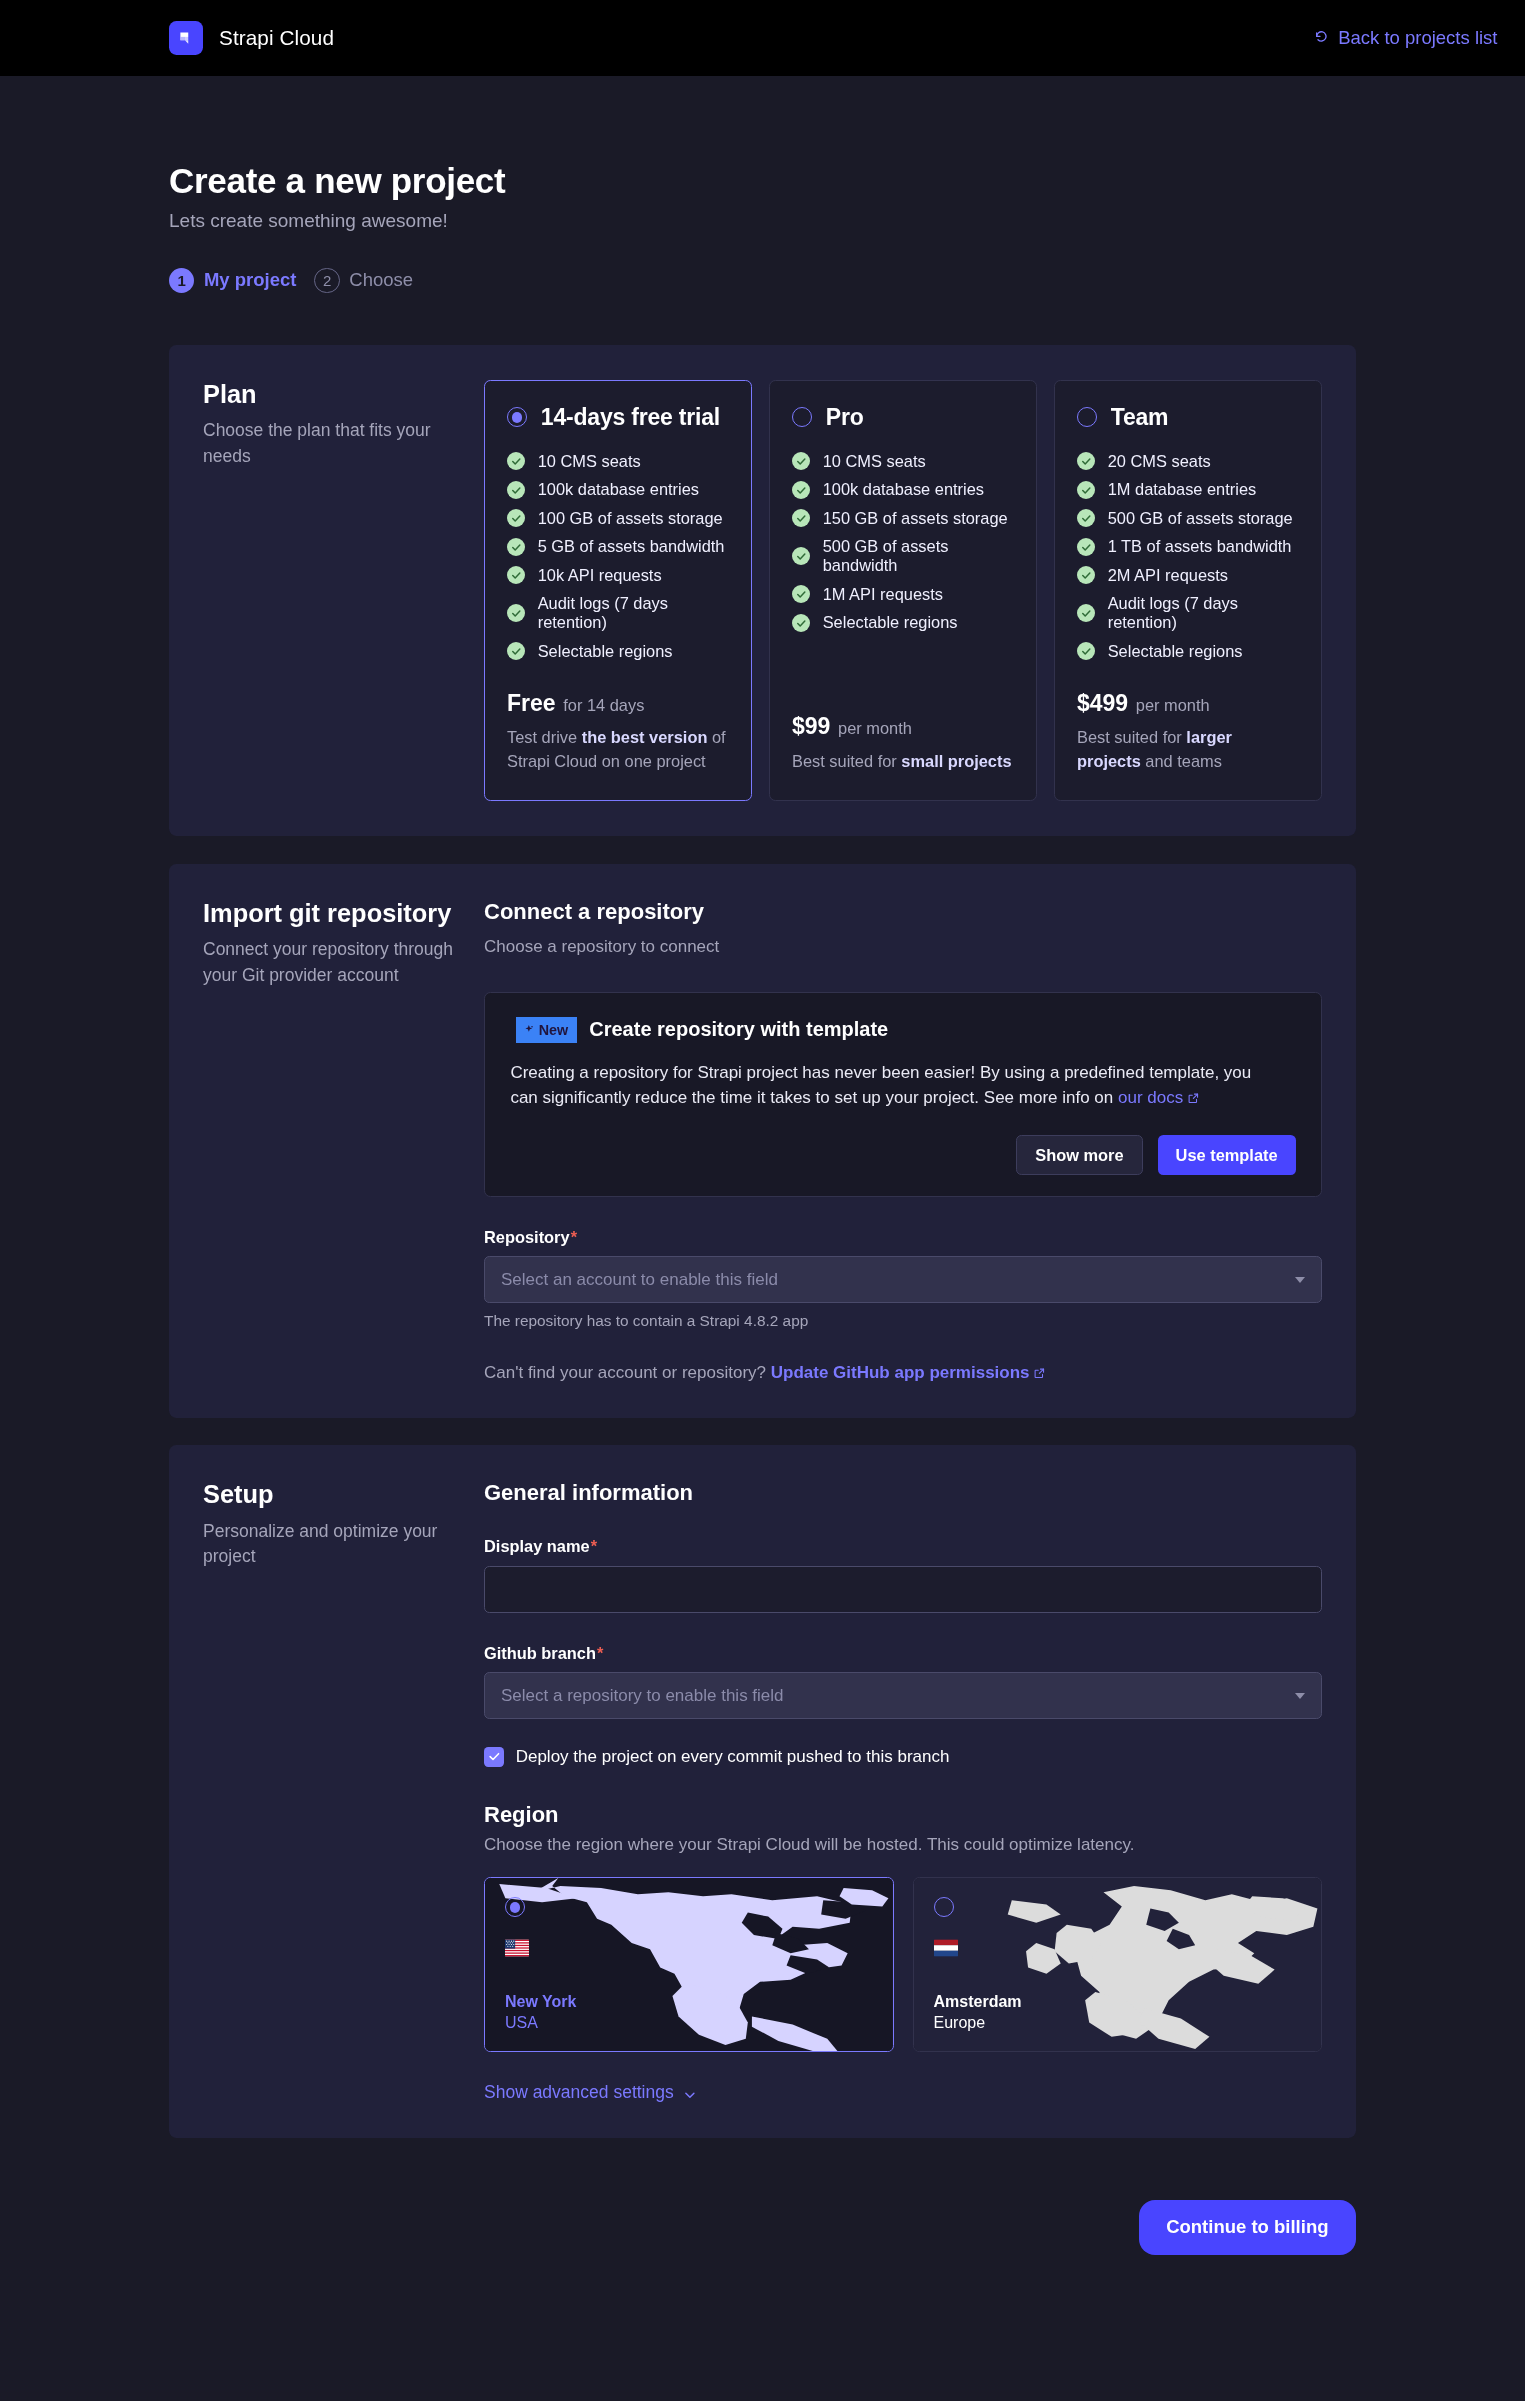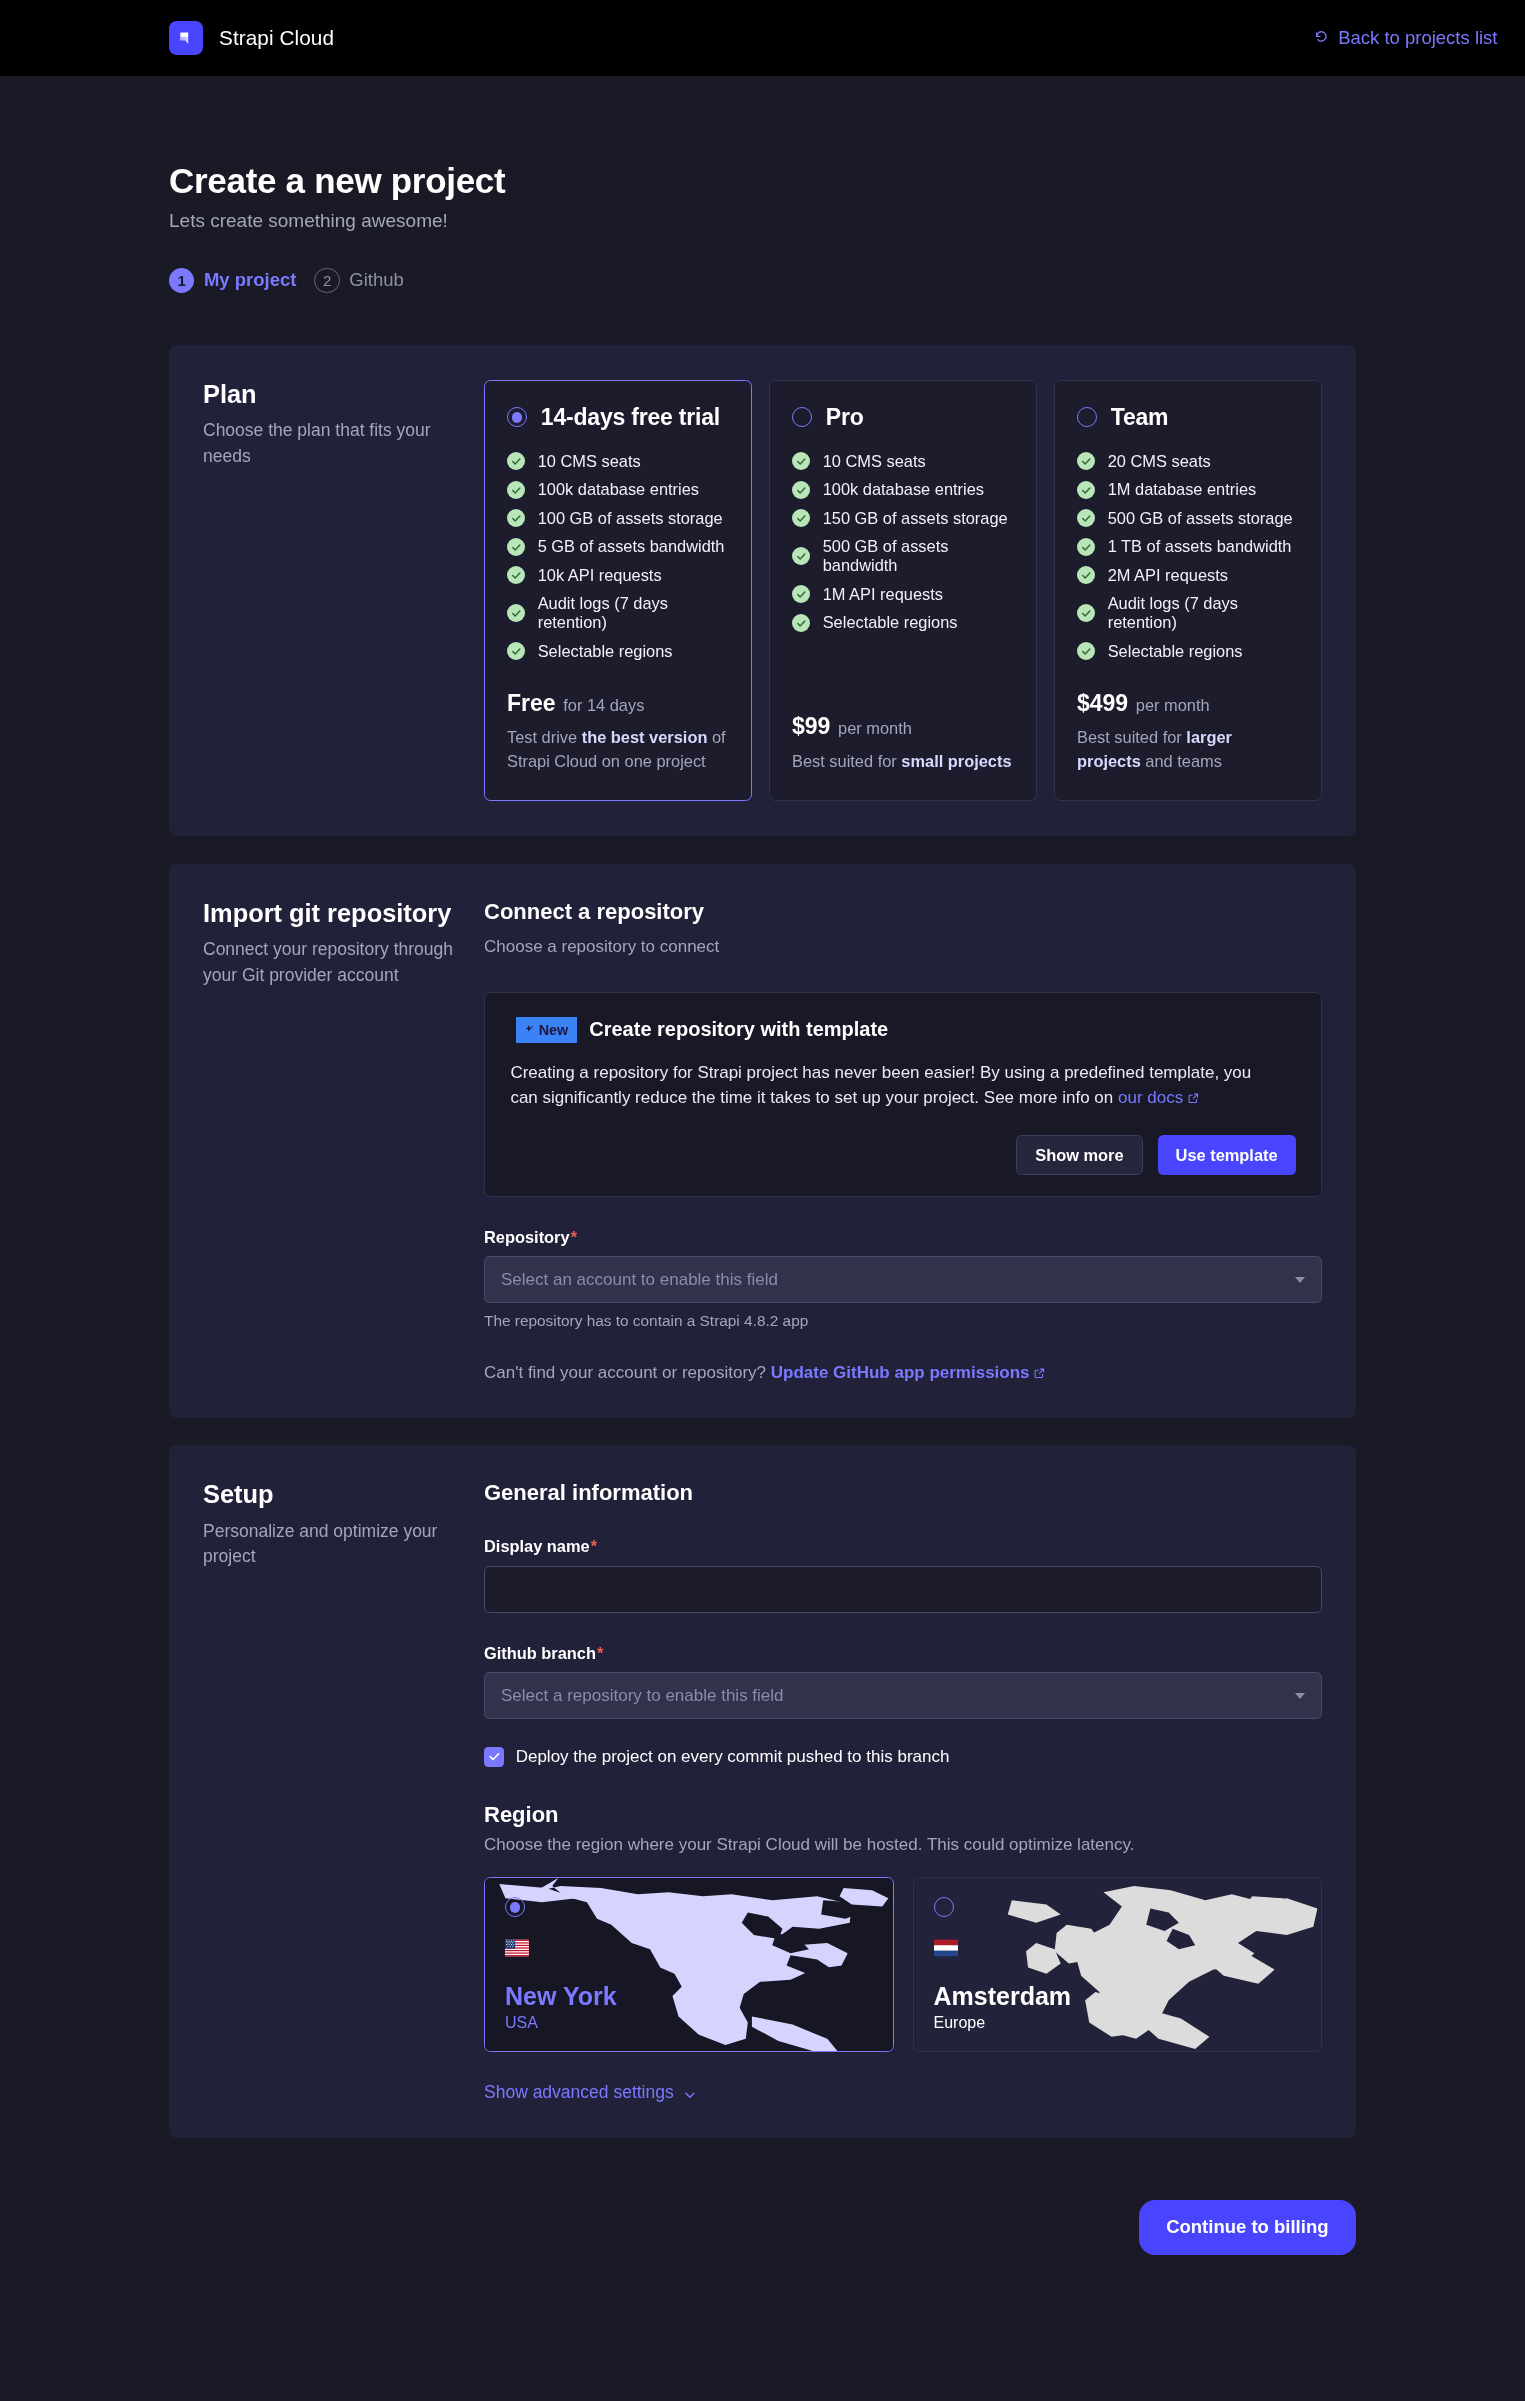--- a/index.html
+++ b/index.html
@@ -175,21 +175,21 @@
     flex: 1 1 0; height: 175px; border-radius: 6.4px;
     border: 1.1px solid #32324d; position: relative; overflow: hidden;
     background: #1c1c2d; cursor: pointer;
   }
   .region-card.selected { border-color: #7b79ff; }
   .region-map { position: absolute; inset: 0; }
   .region-map svg { width: 100%; height: 100%; display: block; }
   .region-inner { position: absolute; inset: 0; padding: 19px 20px; display: flex; flex-direction: column; }
   .flag { width: 24px; height: 18px; margin-top: 22px; border-radius: 1.1px; overflow: hidden; display:block; }
   .flag svg { width: 100%; height: 100%; display: block; }
-  .region-city { font-size: 25px; font-weight: 600; margin-top: auto; }
+  .region-city { font-size: 16px; font-weight: 600; margin-top: auto; }
   .region-zone { font-size: 16px; margin-top: 3.2px; }
   .region-card.selected .region-city { color: #7b79ff; }
   .region-card.selected .region-zone { color: #7b79ff; }
   .region-card.unselected .region-city { color: #ffffff; }
   .region-card.unselected .region-zone { color: #ffffff; }
 
   .adv-link {
     display: inline-flex; align-items: center; gap: 9.5px;
     color: #7b79ff; font-size: 17.5px; margin-top: 30px; cursor: pointer;
   }
@@ -233,21 +233,21 @@
   <div class="page-head">
     <h1 class="page-title">Create a new project</h1>
     <div class="page-sub">Lets create something awesome!</div>
     <div class="steps">
       <div class="step">
         <span class="step-badge active">1</span>
         <span class="step-label active">My project</span>
       </div>
       <div class="step">
         <span class="step-badge inactive">2</span>
-        <span class="step-label inactive">Github</span>
+        <span class="step-label inactive">Choose</span>
       </div>
     </div>
   </div>
 
   <div class="section first">
     <div class="sec-aside">
       <div class="sec-title">Plan</div>
       <div class="sec-desc">Choose the plan that fits your needs</div>
     </div>
     <div class="sec-body">

